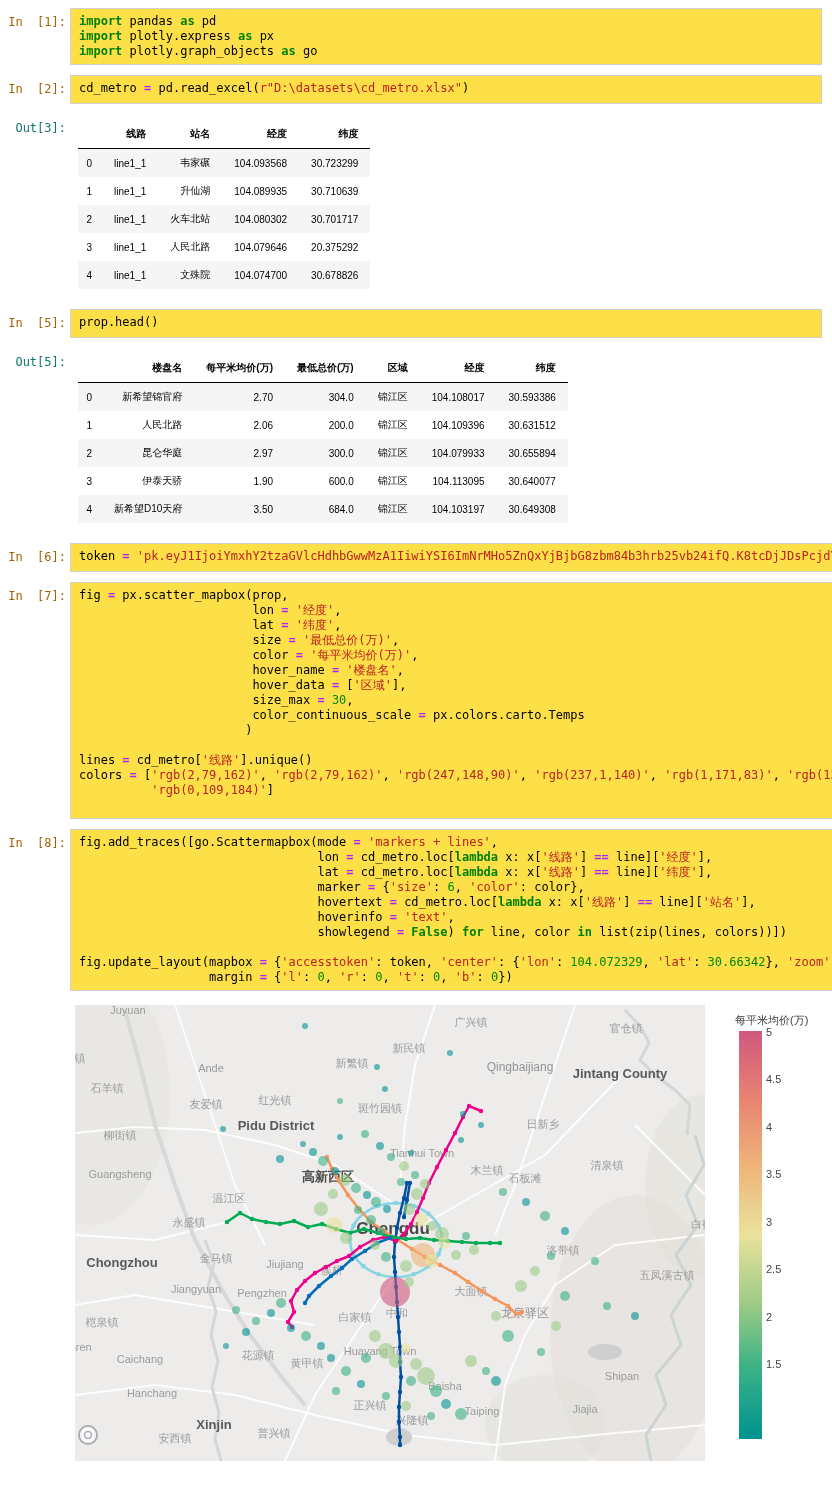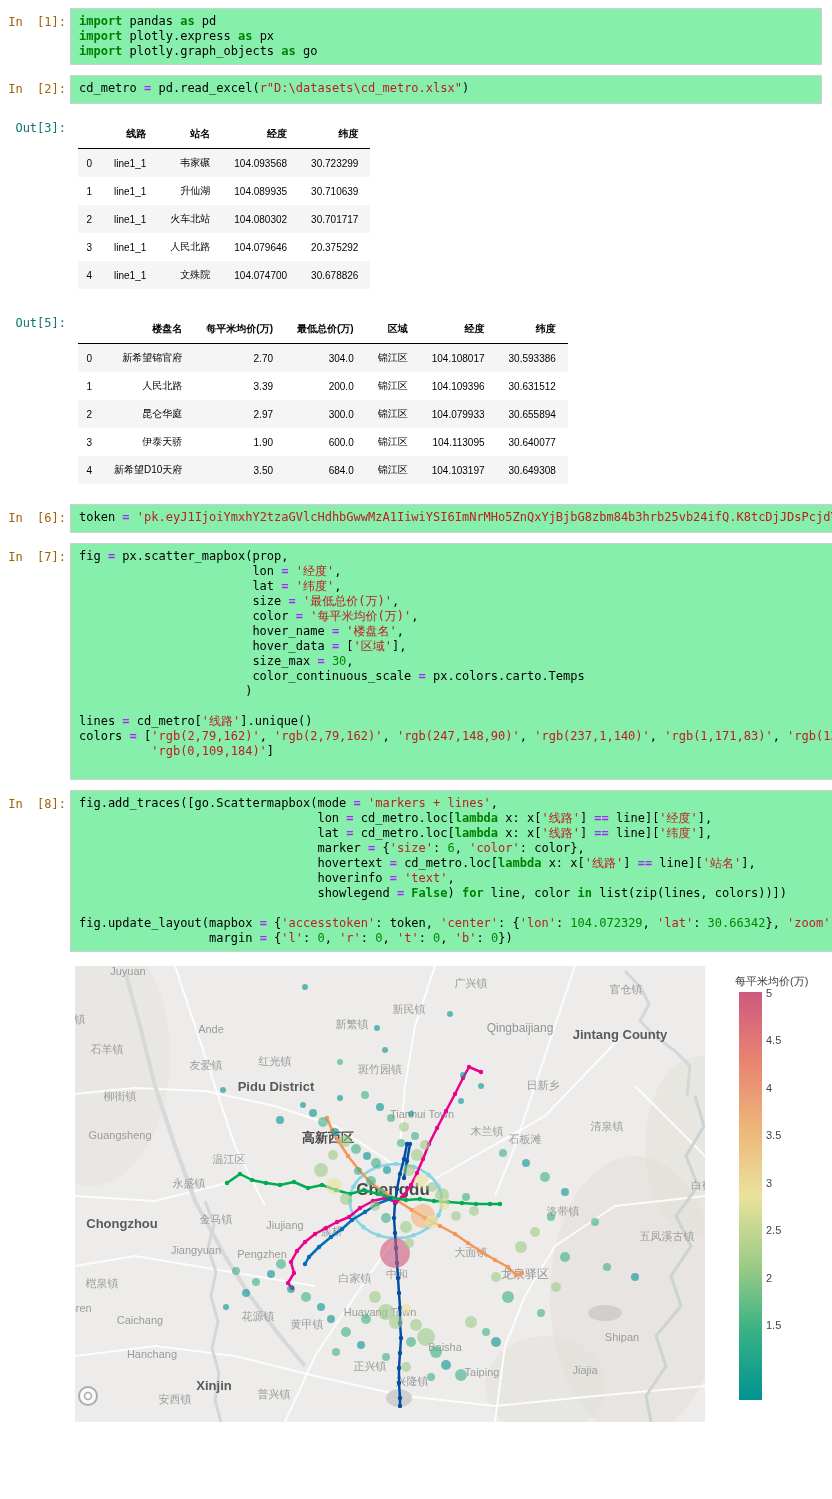--- a/index.html
+++ b/index.html
@@ -3,21 +3,21 @@
 <meta charset="utf-8">
 <style>
   html,body{margin:0;padding:0;background:#fff;}
   body{width:832px;font-family:"Liberation Sans","DejaVu Sans",sans-serif;}
   #notebook{padding-top:8px;}
   .row{display:flex;align-items:flex-start;margin-bottom:10px;}
   .prompt{width:66px;flex:0 0 66px;text-align:right;padding:7px 4px 0 0;
           font:12px/15px "DejaVu Sans Mono",monospace;white-space:pre;}
   .inp{color:#a16207;}
   .outp{color:#0f766e;}
-  .cellbox{flex:1;margin-right:10px;background:#86efac;border:1px solid #cfcfcf;
+  .cellbox{flex:1;margin-right:10px;background:#fde047;border:1px solid #cfcfcf;
            padding:5px 8px;min-height:17px;}
   .cellbox pre{margin:0;font:12px/15px "DejaVu Sans Mono",monospace;white-space:pre;}
   .tk-k{color:#008000;font-weight:bold;}
   .tk-o{color:#AA22FF;font-weight:bold;}
   .tk-s{color:#BA2121;}
   .tk-n{color:#080;}
   .tk-p{color:#000;}
   .outwrap{flex:1;margin-right:10px;}
   table.dataframe{border-collapse:collapse;font-size:10px;margin:6px 0 10px 8px;color:#000;}
   table.dataframe th,table.dataframe td{padding:7px 12px;text-align:right;white-space:nowrap;}
@@ -100,20 +100,27 @@
               <td>line1_1</td>
               <td>文殊院</td>
               <td>104.074700</td>
               <td>30.678826</td>
             </tr>
           </tbody>
         </table>
       </div>
     </div>
     <div class="row">
+      <div class="prompt inp">In  [5]:</div>
+      <div class="cellbox">
+        <pre><span class="tk-p">prop.head()</span>
+</pre>
+      </div>
+    </div>
+    <div class="row">
       <div class="prompt outp">Out[5]:</div>
       <div class="outwrap">
         <table class="dataframe">
           <thead>
             <tr>
               <th></th>
               <th>楼盘名</th>
               <th>每平米均价(万)</th>
               <th>最低总价(万)</th>
               <th>区域</th>
@@ -127,21 +134,21 @@
               <td>新希望锦官府</td>
               <td>2.70</td>
               <td>304.0</td>
               <td>锦江区</td>
               <td>104.108017</td>
               <td>30.593386</td>
             </tr>
             <tr>
               <td class="idx">1</td>
               <td>人民北路</td>
-              <td>3.39</td>
+              <td>2.06</td>
               <td>200.0</td>
               <td>锦江区</td>
               <td>104.109396</td>
               <td>30.631512</td>
             </tr>
             <tr>
               <td class="idx">2</td>
               <td>昆仑华庭</td>
               <td>2.97</td>
               <td>300.0</td>

